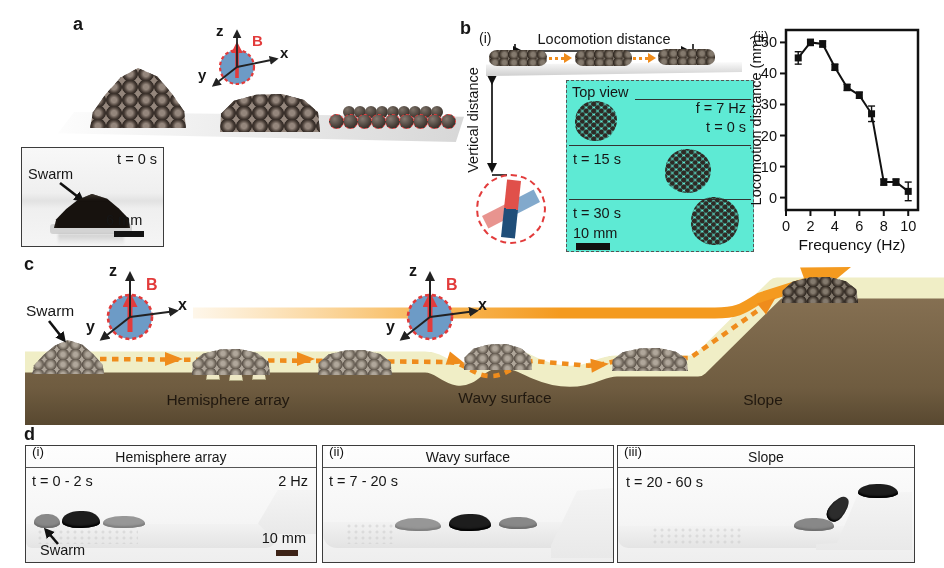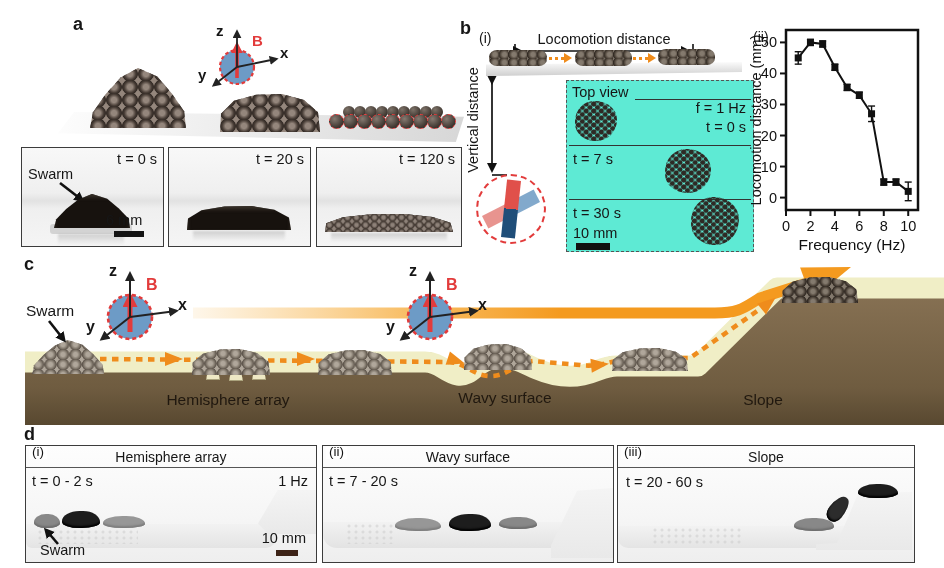--- a/index.html
+++ b/index.html
@@ -128,30 +128,20 @@
           </marker>
         </defs>
       <line x1="4" y1="3" x2="26" y2="20" stroke="#111" stroke-width="2.6" marker-end="url(#sa1)"></line>
     </svg>
     <div class="abs" style="left:28px;top:76px;width:82px;height:10px;background:#d3d3d3;border-radius:3px;"></div>
     <div class="abs mound-tall" style="left:32px;top:46px;width:76px;height:34px;background:#17120e;box-shadow:inset 0 3px 4px #3c352d;"></div>
     <div class="abs refl" style="left:36px;top:86px;width:66px;height:11px;"></div>
     <span class="abs txt" style="left:84px;top:64px;">6 mm</span>
     <div class="abs" style="left:92px;top:83px;width:30px;height:6px;background:#141414;"></div>
   </div>
-  <div class="abs photo" style="left:168px;top:147px;width:141px;height:98px;">
-    <span class="abs txt" style="right:6px;top:3px;">t = 20 s</span>
-    <div class="abs mound-flat" style="left:18px;top:58px;width:104px;height:24px;background:#17120e;box-shadow:inset 0 3px 4px #3c352d;"></div>
-    <div class="abs refl" style="left:24px;top:83px;width:92px;height:10px;"></div>
-  </div>
-  <div class="abs photo" style="left:316px;top:147px;width:144px;height:98px;">
-    <span class="abs txt" style="right:6px;top:3px;">t = 120 s</span>
-    <div class="abs sph-small mound-flat" style="left:8px;top:66px;width:128px;height:18px;background-color:#1b1611;"></div>
-    <div class="abs refl" style="left:14px;top:85px;width:116px;height:9px;"></div>
-  </div>
 
   <span class="abs plabel" style="left:460px;top:18px;">b</span>
   <span class="abs sub" style="left:479px;top:30px;">(i)</span>
 
   <span class="abs txt ctr" style="left:514px;top:31px;width:180px;">Locomotion distance</span>
   <svg class="abs" style="left:512px;top:44px;" width="184" height="14">
     <defs>
         <marker id="bah" viewBox="0 0 10 10" refX="7" refY="5" markerWidth="6" markerHeight="6" orient="auto">
           <path d="M0,0L10,5L0,10z" fill="#111"></path>
         </marker>
@@ -182,24 +172,24 @@
 
   <div class="abs magnet" style="left:476px;top:174px;width:66px;height:66px;">
     <div class="magbar" style="width:58px;height:14px;transform:translate(-50%,-50%) rotate(-27deg);background:linear-gradient(90deg,#e8948f 0 50%,#82a9cc 50% 100%);"></div>
     <div class="magbar" style="width:14px;height:58px;transform:translate(-50%,-50%) rotate(6deg);background:linear-gradient(#e0504a 0 50%,#1f4e79 50% 100%);"></div>
   </div>
 
   <div class="abs" style="left:519px;top:80px;width:186px;height:170px;border:1.6px dashed #555;background:#5eead4;margin-left:47px;">
     <span class="abs txt" style="left:5px;top:3px;">Top view</span>
     <div class="abs" style="left:68px;top:18px;right:2px;border-bottom:1.4px solid #333;"></div>
     <div class="abs topblob" style="left:8px;top:20px;width:42px;height:40px;"></div>
-    <span class="abs txt" style="right:7px;top:19px;">f = 1 Hz</span>
+    <span class="abs txt" style="right:7px;top:19px;">f = 7 Hz</span>
     <span class="abs txt" style="right:7px;top:38px;">t = 0 s</span>
     <div class="abs" style="left:2px;top:64px;right:2px;border-bottom:1.4px solid #333;"></div>
-    <span class="abs txt" style="left:6px;top:70px;">t = 7 s</span>
+    <span class="abs txt" style="left:6px;top:70px;">t = 15 s</span>
     <div class="abs topblob" style="left:98px;top:68px;width:46px;height:44px;"></div>
     <div class="abs" style="left:2px;top:118px;right:2px;border-bottom:1.4px solid #333;"></div>
     <span class="abs txt" style="left:6px;top:124px;">t = 30 s</span>
     <span class="abs txt" style="left:6px;top:144px;">10 mm</span>
     <div class="abs" style="left:9px;top:162px;width:34px;height:7px;background:#111;"></div>
     <div class="abs topblob" style="left:124px;top:116px;width:48px;height:48px;"></div>
   </div>
 
   <span class="abs sub" style="left:753px;top:29px;">(ii)</span>
   <svg class="abs" style="left:750px;top:12px;" width="194" height="250">
@@ -368,21 +358,21 @@
   <span class="tlabel" style="left:440px;top:389px;width:130px;">Wavy surface</span>
   <span class="tlabel" style="left:723px;top:391px;width:80px;">Slope</span>
 
   <span class="abs plabel" style="left:24px;top:424px;">d</span>
 
   <div class="abs dbox" style="left:25px;top:445px;width:290px;height:116px;">
     <span class="didx">(i)</span>
     <span class="dtitle">Hemisphere array</span>
     <div class="titleline"></div>
     <span class="abs txt" style="left:6px;top:27px;">t = 0 - 2 s</span>
-    <span class="abs txt" style="right:8px;top:27px;">1 Hz</span>
+    <span class="abs txt" style="right:8px;top:27px;">2 Hz</span>
     <div class="abs" style="left:0px;top:78px;width:250px;height:24px;background:linear-gradient(#f2f2f2,#e4e4e4);border-radius:0 0 10px 6px;"></div>
     <div class="shelf" style="left:232px;top:44px;width:58px;height:44px;clip-path:polygon(34% 0,100% 0,100% 100%,18% 100%,0 76%);"></div>
     <div class="fdots" style="left:12px;top:84px;width:100px;height:14px;"></div>
     <div class="dblob g1" style="left:8px;top:68px;width:26px;height:14px;"></div>
     <div class="dblob blk" style="left:36px;top:65px;width:38px;height:17px;"></div>
     <div class="dblob g2" style="left:77px;top:70px;width:42px;height:12px;"></div>
     <svg class="abs" style="left:14px;top:80px;" width="24" height="22">
       <defs>
           <marker id="sa3" viewBox="0 0 10 10" refX="7" refY="5" markerWidth="4" markerHeight="4" orient="auto">
             <path d="M0,0L10,5L0,10z" fill="#111"></path>

